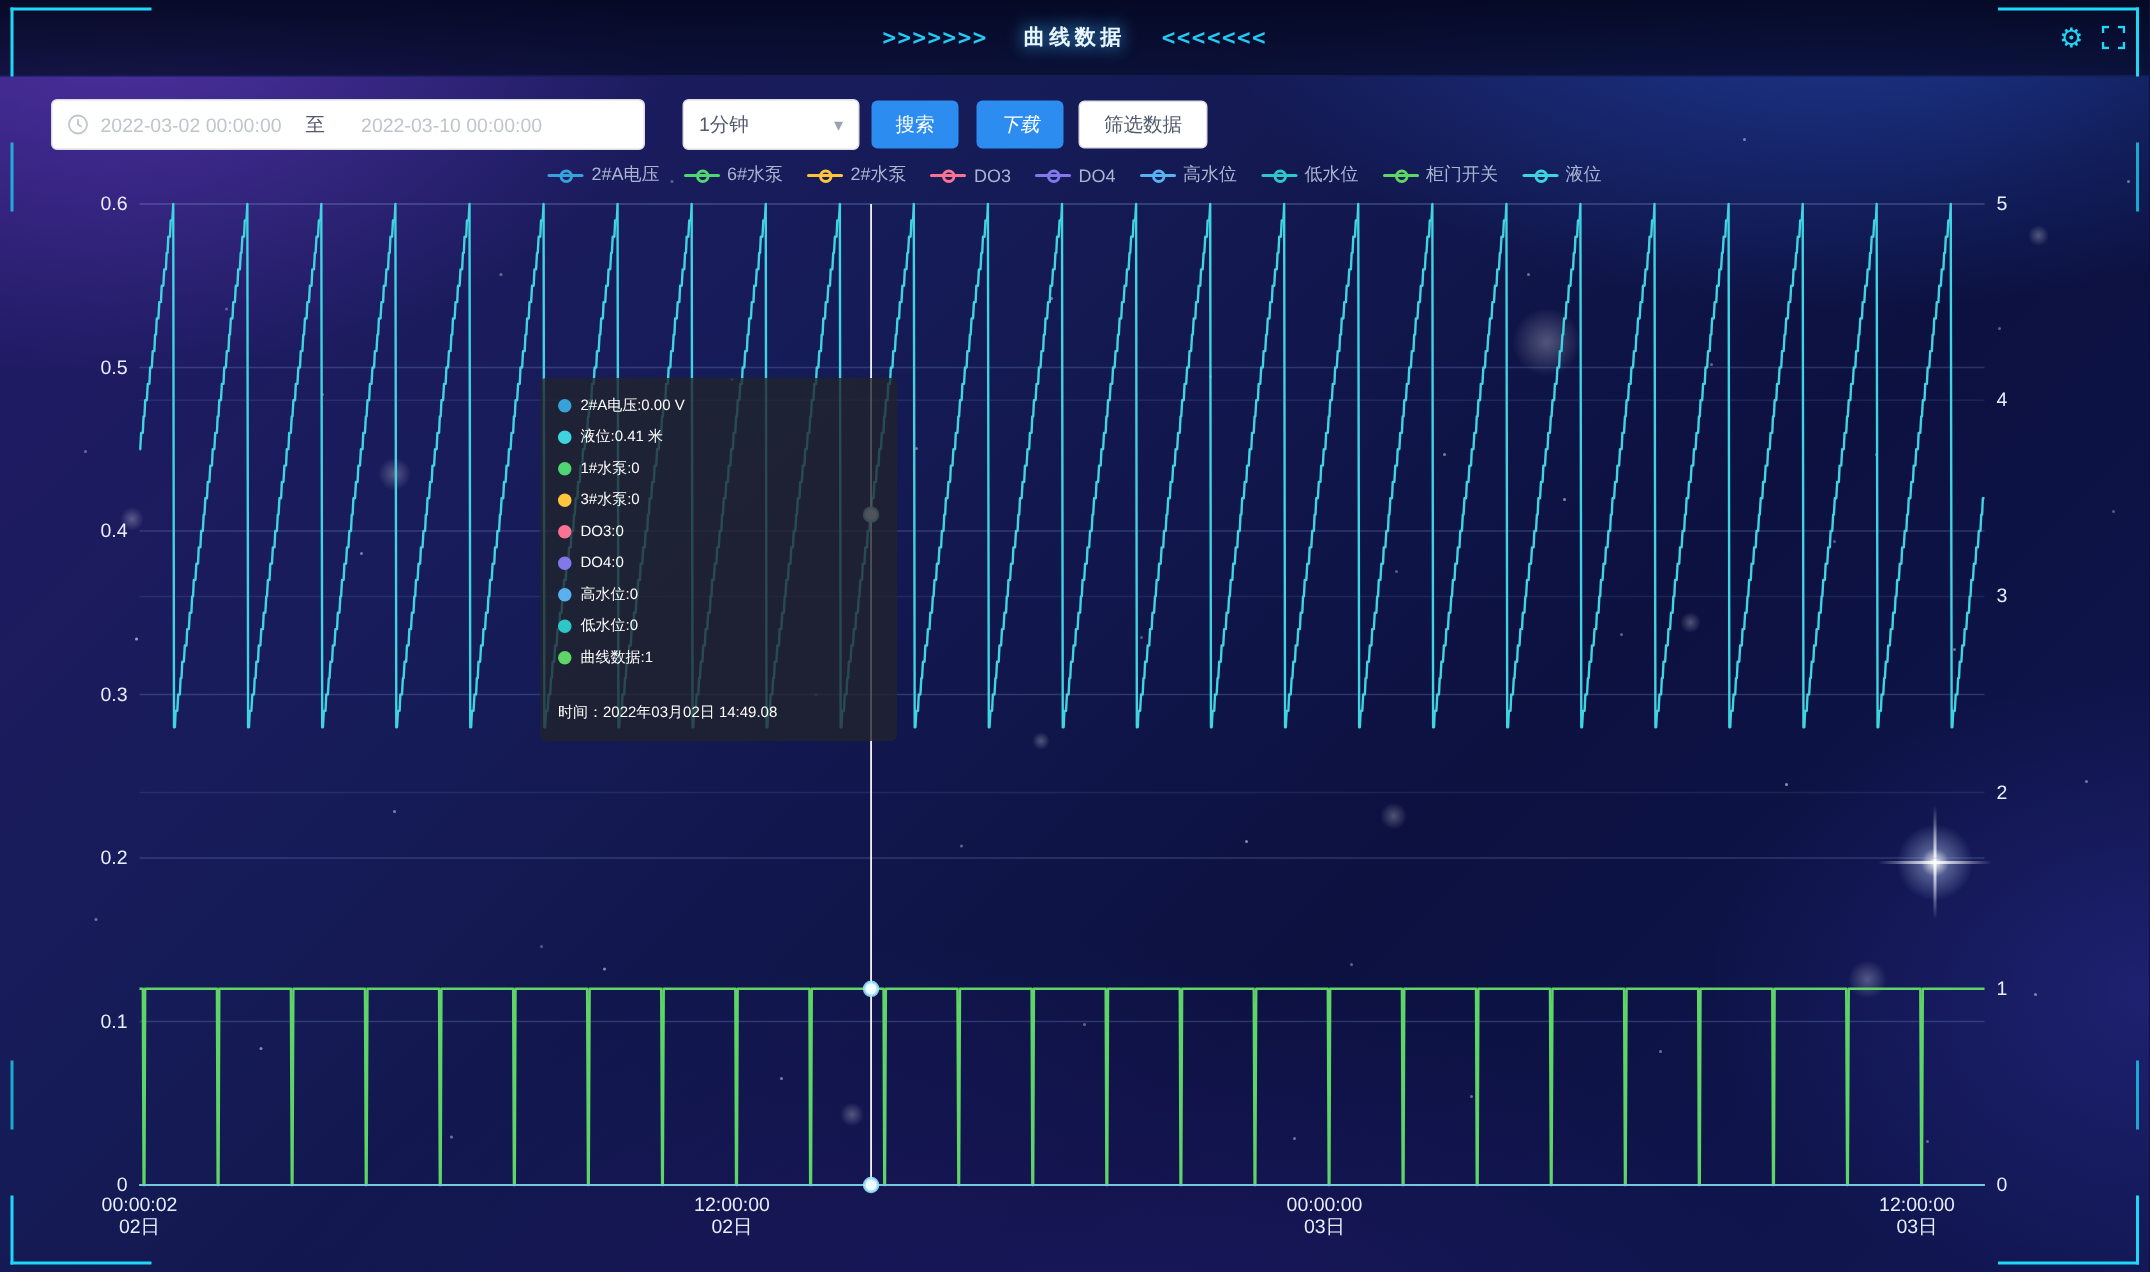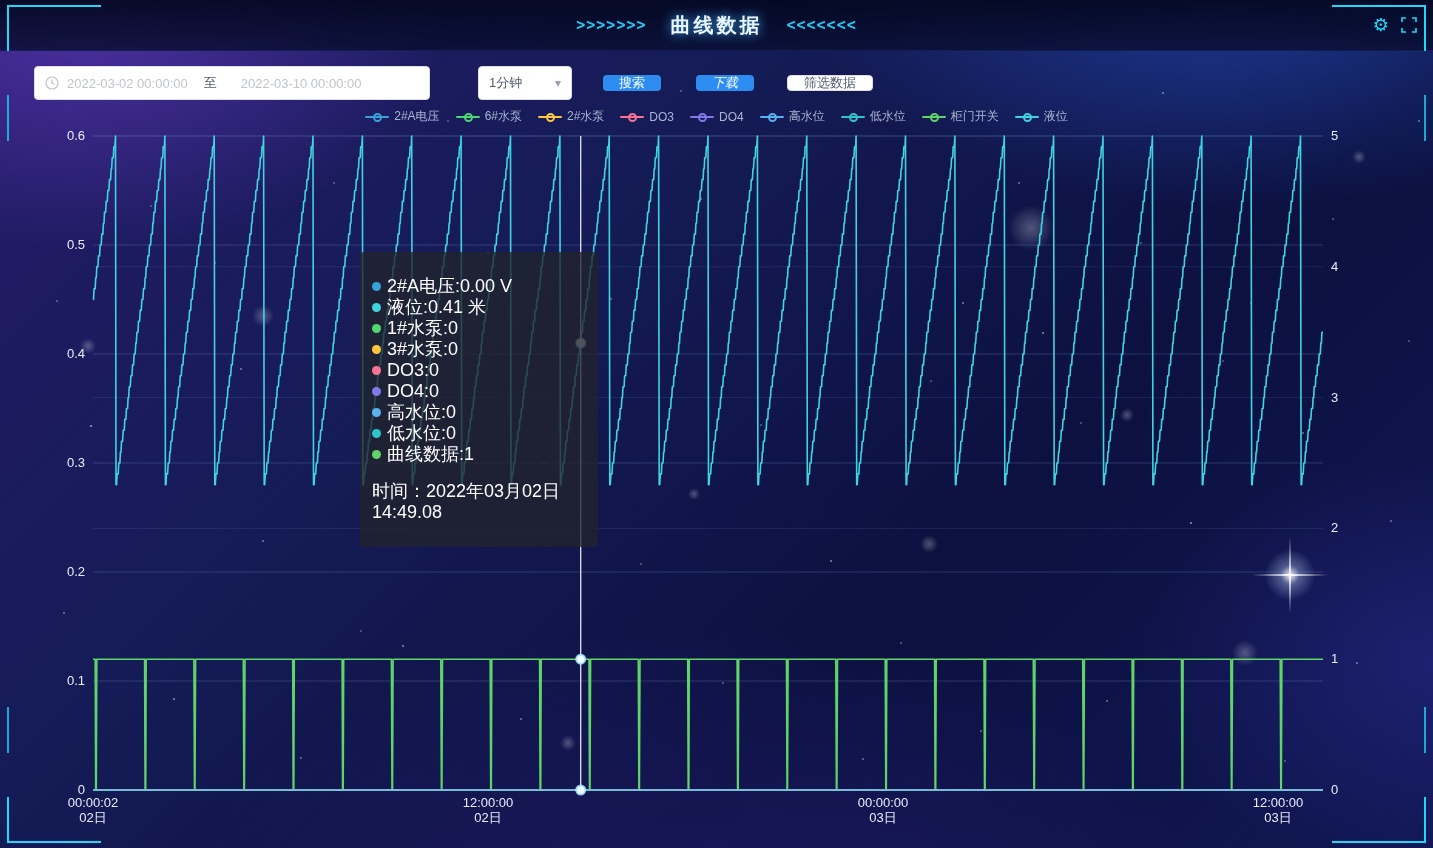--- a/index.html
+++ b/index.html
@@ -44,50 +44,50 @@
   .corner{position:absolute;width:92px;height:44px;pointer-events:none}
   .c-tl{left:7px;top:5px;border-left:2px solid #1fd7f7;border-top:2px solid #1fd7f7}
   .c-tr{right:7px;top:5px;border-right:2px solid #1fd7f7;border-top:2px solid #1fd7f7}
   .c-bl{left:7px;bottom:5px;border-left:2px solid #1fd7f7;border-bottom:2px solid #1fd7f7}
   .c-br{right:7px;bottom:5px;border-right:2px solid #1fd7f7;border-bottom:2px solid #1fd7f7}
   .sidetick{position:absolute;width:2px;height:46px;background:rgba(31,215,247,.75)}
   .st-l1{left:7px;top:95px}.st-l2{left:7px;bottom:95px}.st-r1{right:7px;top:95px}.st-r2{right:7px;bottom:95px}
   
   .header{position:absolute;left:0;top:0;right:0;height:50px;display:flex;align-items:center;justify-content:center;
     background:linear-gradient(180deg,rgba(4,8,34,.95),rgba(9,14,50,.82));border-bottom:1px solid rgba(70,110,255,.20);}
-  .title{color:#eaf6ff;font-size:20px;font-weight:bold;letter-spacing:3px;margin:0 24px;text-shadow:0 0 12px rgba(60,180,255,.95);}
+  .title{color:#eaf6ff;font-size:14px;font-weight:bold;letter-spacing:3px;margin:0 24px;text-shadow:0 0 12px rgba(60,180,255,.95);}
   .arrows{color:#25d6ff;font-size:15px;font-weight:bold;font-family:"DejaVu Sans Mono",monospace;letter-spacing:1px;opacity:.95;}
   .hdr-icons{position:absolute;right:16px;top:0;height:50px;display:flex;align-items:center;gap:12px;}
   .gear{color:#1fd7f7;font-size:18px;line-height:1;cursor:pointer}
   
-  .toolbar{position:absolute;left:34px;top:66px;display:flex;align-items:center;gap:23px;}
+  .toolbar{position:absolute;left:34px;top:66px;display:flex;align-items:center;}
   .date-input{width:396px;height:34px;background:#fff;border:1px solid #dcdee2;border-radius:4px;
     display:flex;align-items:center;padding:0 10px;box-sizing:border-box;}
   .date-text{color:#c0c4cc;font-size:13px;margin-left:8px;}
   .to-label{color:#515a6e;font-size:13px;margin:0 16px;}
-  .select{width:94px;height:34px;background:#fff;border:1px solid #dcdee2;border-radius:4px;margin-left:25px;
+  .select{width:118px;height:34px;background:#fff;border:1px solid #dcdee2;border-radius:4px;margin-left:25px;
     display:flex;align-items:center;justify-content:space-between;padding:0 10px;box-sizing:border-box;}
   .select-value{color:#515a6e;font-size:13px;}
   .caret{color:#9aa3b2;font-size:12px;}
-  .btn{height:16px;padding:0 16px;border-radius:4px;font-size:13px;display:flex;align-items:center;justify-content:center;cursor:pointer;}
+  .btn{height:32px;padding:0 16px;border-radius:4px;font-size:13px;display:flex;align-items:center;justify-content:center;cursor:pointer;}
   .btn-primary{background:#2d8cf0;color:#fff;margin-left:8px;}
   .btn-plain{background:#fff;color:#515a6e;border:1px solid #dcdee2;margin-left:10px;box-sizing:border-box;}
   .gap{margin-left:12px;font-style:italic;}
   
   .legend{position:absolute;left:0;right:0;top:108px;display:flex;justify-content:center;gap:16px;}
   .lg-item{display:flex;align-items:center;gap:5px;cursor:pointer;}
   .lg-marker{position:relative;width:24px;height:10px;}
   .lg-line{position:absolute;left:0;top:4px;width:24px;height:2px;border-radius:1px;}
   .lg-dot{position:absolute;left:8px;top:1px;width:5px;height:5px;border-radius:50%;border:2px solid;background:transparent;}
   .lg-label{font-size:12px;color:#a9b6d2;}
   
   svg.chart{position:absolute;left:0;top:0;}
   svg.chart text{font-family:"Liberation Sans",sans-serif;}
   .tooltip{position:absolute;left:360px;top:252px;width:214px;background:rgba(33,36,44,.78);border-radius:4px;
-    padding:24px 12px;color:#fff;font-size:18px;line-height:21px;pointer-events:none;}
+    padding:8px 12px;color:#fff;font-size:10px;line-height:21px;pointer-events:none;}
   .tt-row{display:flex;align-items:center;}
   .tt-dot{width:9px;height:9px;border-radius:50%;margin-right:6px;flex:0 0 auto;}
   .tt-time{margin-top:16px;}
 </style>
 </head>
 <body>
 
 <div class="stage">
   <div class="stars"></div>
   <div class="bokeh b1"></div>

